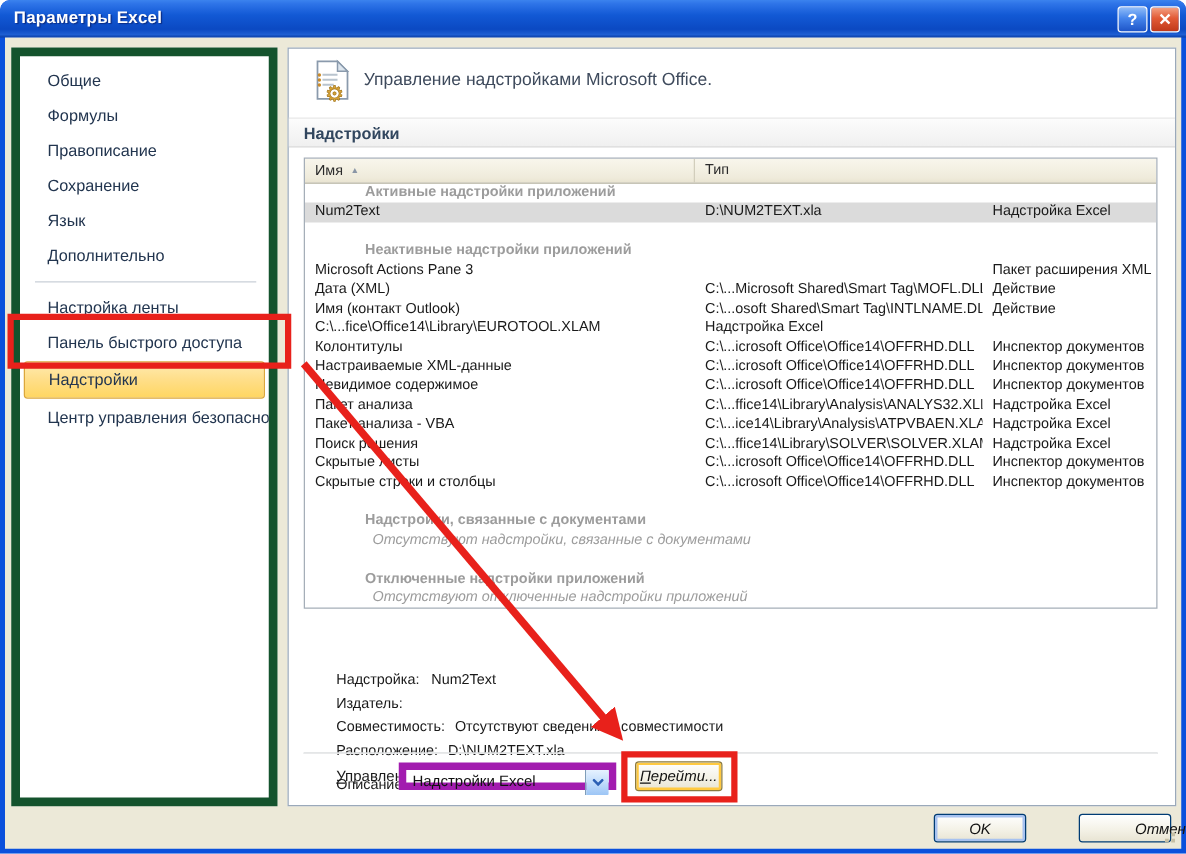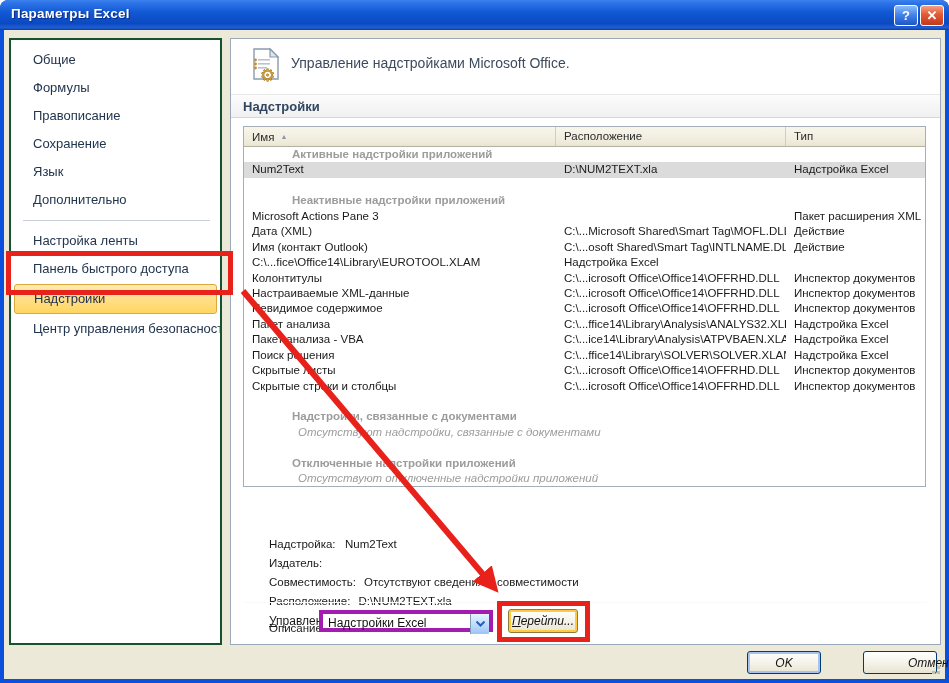--- a/index.html
+++ b/index.html
@@ -15,21 +15,21 @@
   .tb-buttons{position:absolute;right:5px;top:5px;display:flex;gap:2px;}
   .tb-btn{width:24px;height:21px;border:1px solid #fff;border-radius:3px;color:#fff;
     font-size:13px;font-weight:bold;display:flex;align-items:center;justify-content:center;
     padding:0;cursor:pointer;line-height:1;}
   .tb-btn.help{background:linear-gradient(180deg,#8FBCF8 0%,#4585EC 45%,#1E55C8 100%);}
   .tb-btn.close{background:linear-gradient(180deg,#F3A183 0%,#E25A36 45%,#C0391A 100%);}
 
   
   .body{position:absolute;left:4px;top:30px;right:4px;bottom:4px;background:#ECE9D8;}
   .sidebar{position:absolute;left:5px;top:8px;width:213px;bottom:34px;background:#fff;
-    border:2px solid #14532d;}
+    border:7px solid #14532d;}
   .content{position:absolute;left:226px;right:4px;top:8px;bottom:34px;background:#fff;
     border:1px solid #9AA9BA;}
 
   
   .sb-list{padding-top:6px;}
   .sb-item{height:28px;line-height:28px;padding-left:22px;font-size:13px;color:#22354F;
     cursor:pointer;white-space:nowrap;overflow:hidden;}
   .sb-item.active{margin:1px 3px;height:30px;line-height:28px;padding-left:19px;
     background:linear-gradient(180deg,#FFEBB1 0%,#FFDF8C 45%,#FFD662 100%);
     border:1px solid #DCA73C;border-radius:3px;}
@@ -71,21 +71,21 @@
   .dlabel{min-width:76px;padding-right:8px;white-space:nowrap;}
   .dvalue{white-space:nowrap;}
 
   
   .hrule{position:absolute;left:12px;top:563px;width:683px;height:1px;background:#9FA5AB;
     border-bottom:1px solid #FAFAFA;}
   .manage-row{position:absolute;left:38px;top:570px;right:12px;height:26px;font-size:12px;}
   .manage-label{display:inline-block;line-height:24px;color:#1A1A1A;}
   .manage-label::first-letter{text-decoration:underline;}
   .combo{position:absolute;left:50px;top:1px;width:174px;height:22px;background:#fff;
-    border:4px solid #a21caf;cursor:pointer;}
+    border:6px solid #a21caf;cursor:pointer;}
   .combo-value{position:absolute;left:5px;top:2px;font-size:12px;color:#111;white-space:nowrap;}
   .combo-btn{position:absolute;right:0;top:0;width:19px;height:20px;
     background:linear-gradient(180deg,#E6F2FF 0%,#C2DDFB 50%,#9CC5F5 100%);
     border-left:1px solid #7F9DB9;border-radius:0 1px 1px 0;
     display:flex;align-items:center;justify-content:center;}
 
   
   .xp-btn{border:1px solid #003C74;border-radius:3px;font-size:12px;color:#111;cursor:pointer;
     background:linear-gradient(180deg,#FFFFFF 0%,#F4F2E7 55%,#E8E4D3 100%);padding:0;font-style:italic;}
   .go-btn{position:absolute;left:239px;top:0;width:70px;height:24px;
@@ -162,21 +162,20 @@
 
       <div class="section-band">
         <span>Надстройки</span>
       </div>
 
       <div class="table">
         <div class="thead">
           <div class="cell">
             <span>Имя</span><span class="sort">▲</span>
           </div>
-          <div class="cell">Расположение</div>
           <div class="cell">Тип</div>
         </div>
         <div class="tbody">
             <div class="trow group">
               <div class="cell span">Активные надстройки приложений</div>
             </div>
             <div class="trow item selected">
               <div class="cell">Num2Text</div>
               <div class="cell">D:\NUM2TEXT.xla</div>
               <div class="cell">Надстройка Excel</div>

